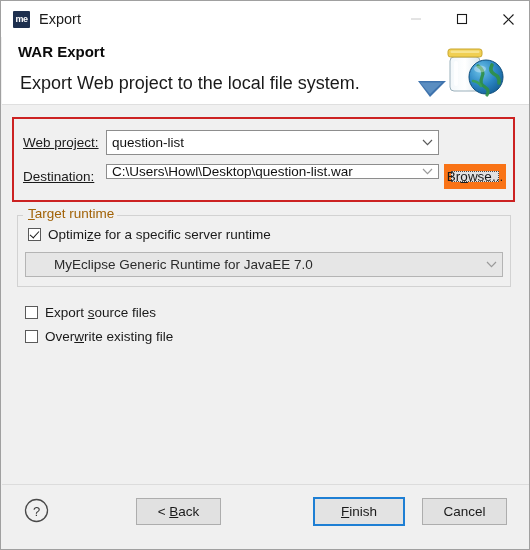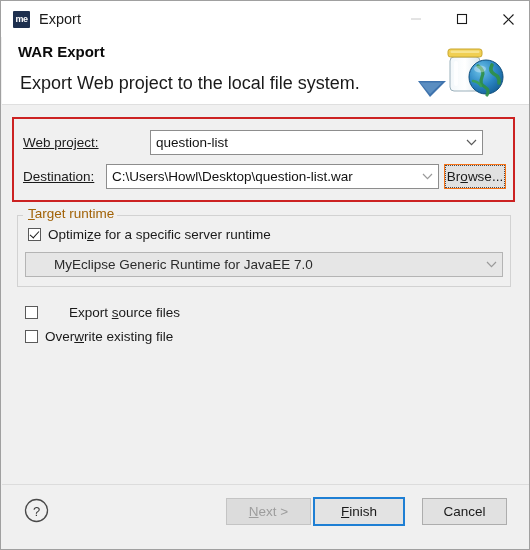--- a/index.html
+++ b/index.html
@@ -152,21 +152,21 @@
     border: 1px solid #adadad;
     font-size: 13.5px;
     color: #1a1a1a;
     display: flex;
     align-items: center;
     justify-content: center;
     font-family: "Liberation Sans", sans-serif;
   }
   .btn.focus-dotted {
     background: #e1e1e1;
-    border: 1px solid #f97316;
+    border: 7px solid #f97316;
   }
   .btn.focus-dotted .inner {
     border: 1px dotted #4a4a4a;
     width: 100%;
     height: 100%;
     display: flex;
     align-items: center;
     justify-content: center;
     box-sizing: border-box;
   }
@@ -318,31 +318,31 @@
       <path d="M66 29 q7 4 4 11 q-3 7 3 10 q5 3 2 8" fill="none" stroke="#2f8f46" stroke-width="3.2" stroke-linecap="round" opacity="0.92"></path>
       <path d="M80 28 q-3 6 2 9 q6 3 5 9" fill="none" stroke="#2f8f46" stroke-width="3.6" stroke-linecap="round" opacity="0.92"></path>
       <path d="M61 44 q6 1 8 5" fill="none" stroke="#38a152" stroke-width="2.6" stroke-linecap="round" opacity="0.9"></path>
       <ellipse cx="68" cy="32" rx="6" ry="3.4" fill="#ffffff" opacity="0.35"></ellipse>
     </svg>
   </div>
 
   <div class="redbox"></div>
 
   <div class="lbl" style="left:22px; top:134px;"><span>Web </span><span class="u">p</span><span>roject:</span></div>
-  <div class="combo" style="left:105px; top:129px; width:333px; height:25px;margin-left:44px;">
+  <div class="combo" style="left:105px; top:129px; width:333px; height:25px;">
     <span class="val">question-list</span>
     <span class="chev">
       <svg width="11" height="7" viewBox="0 0 11 7">
           <path d="M1 1 L5.5 5.6 L10 1" fill="none" stroke="#5a5a5a" stroke-width="1.2"></path>
         </svg>
     </span>
   </div>
 
   <div class="lbl" style="left:22px; top:168px;"><span class="u">D</span><span>estination:</span></div>
-  <div class="combo" style="left:105px; top:163px; width:333px; height:25px;">
+  <div class="combo" style="left:105px; top:163px; width:333px; height:15px;">
     <span class="val">C:\Users\Howl\Desktop\question-list.war</span>
     <span class="chev">
       <svg width="11" height="7" viewBox="0 0 11 7">
           <path d="M1 1 L5.5 5.6 L10 1" fill="none" stroke="#9a9a9a" stroke-width="1.2"></path>
         </svg>
     </span>
   </div>
   <div class="btn focus-dotted" style="left:443px; top:163px; width:62px; height:25px;">
     <span class="inner">
         <span>Br</span>
@@ -363,37 +363,37 @@
 
   <div class="combo disabled" style="left:24px; top:251px; width:478px; height:25px;padding-left:28px;">
     <span class="val">MyEclipse Generic Runtime for JavaEE 7.0</span>
     <span class="chev">
       <svg width="11" height="7" viewBox="0 0 11 7">
           <path d="M1 1 L5.5 5.6 L10 1" fill="none" stroke="#9a9a9a" stroke-width="1.2"></path>
         </svg>
     </span>
   </div>
 
-  <div class="cbrow" style="left:24px; top:304px;gap:24px;">
+  <div class="cbrow" style="left:24px; top:304px;">
     <span class="cbox"></span>
     <span><span>Export </span><span class="u"></span><span class="u">s</span><span>ource files</span></span>
   </div>
   <div class="cbrow" style="left:24px; top:328px;">
     <span class="cbox"></span>
     <span><span>Over</span><span class="u">w</span><span>rite existing file</span></span>
   </div>
 
   <div class="footer-sep"></div>
   <svg class="help-icon" viewBox="0 0 25 25">
     <circle cx="12.5" cy="12.5" r="11" fill="none" stroke="#4a4a4a" stroke-width="1.3"></circle>
     <text x="12.5" y="17.5" text-anchor="middle" font-family="Liberation Sans, sans-serif" font-size="13" fill="#3a3a3a">?</text>
   </svg>
 
-  <div class="btn disabled" style="left:225px; top:497px; width:85px; height:27px;">
-    <span><span></span><span class="u">N</span><span>ext &gt;</span></span>
+  <div class="btn" style="left:135px; top:497px; width:85px; height:27px;">
+    <span><span>&lt; </span><span class="u">B</span><span>ack</span></span>
   </div>
   <div class="btn default" style="left:312px; top:496px; width:92px; height:29px;">
     <span><span></span><span class="u">F</span><span>inish</span></span>
   </div>
   <div class="btn" style="left:421px; top:497px; width:85px; height:27px;">
     <span>Cancel</span>
   </div>
 
 </div>
 

